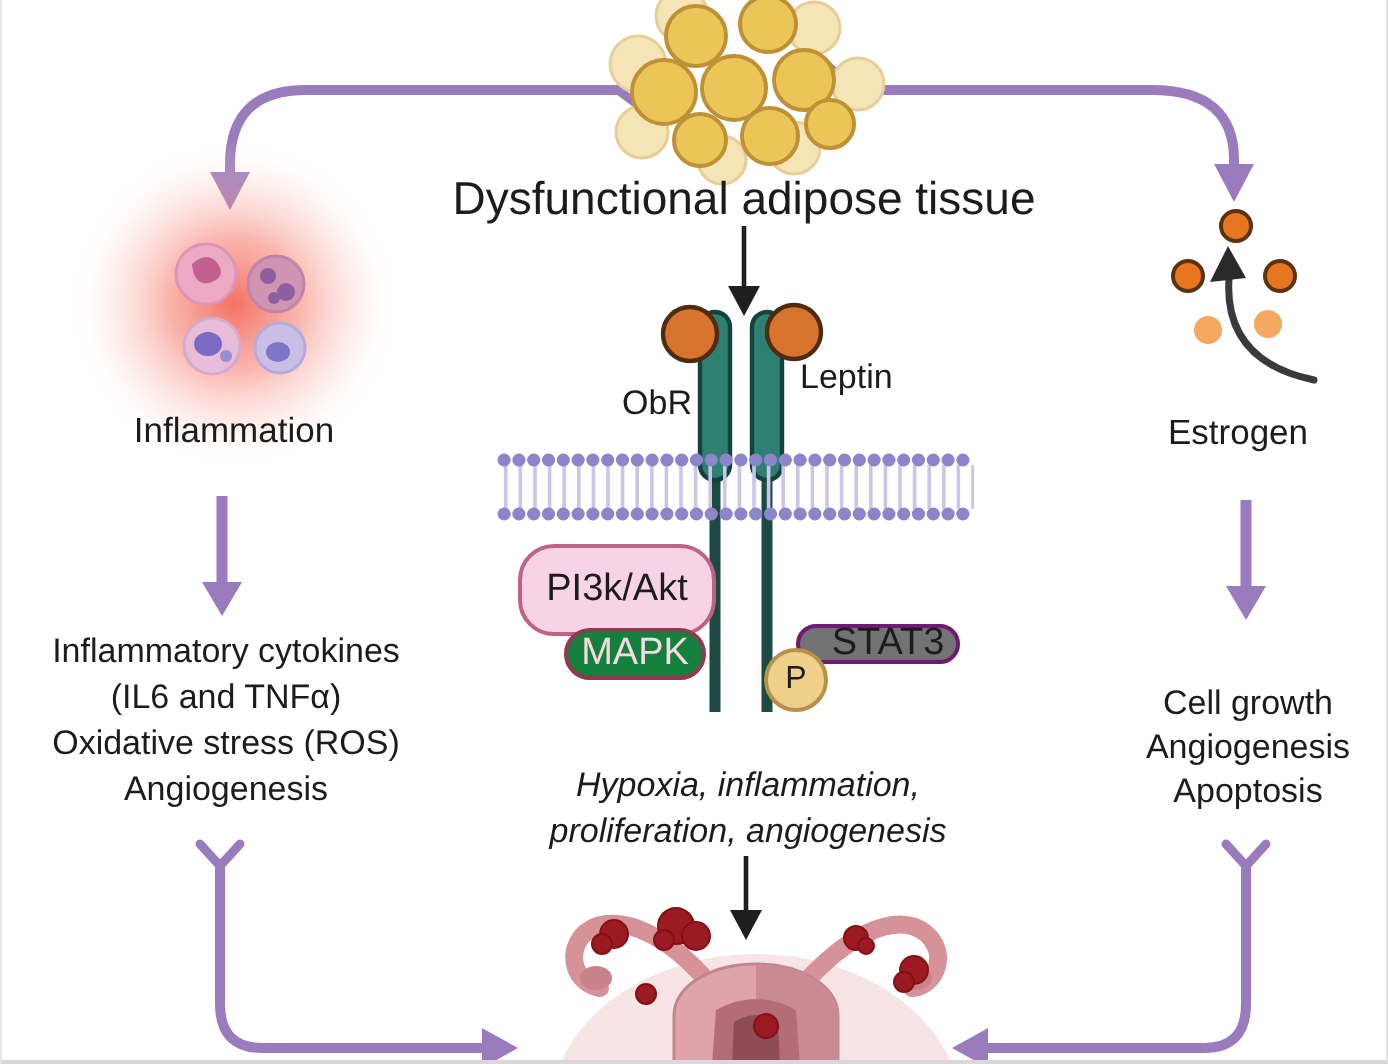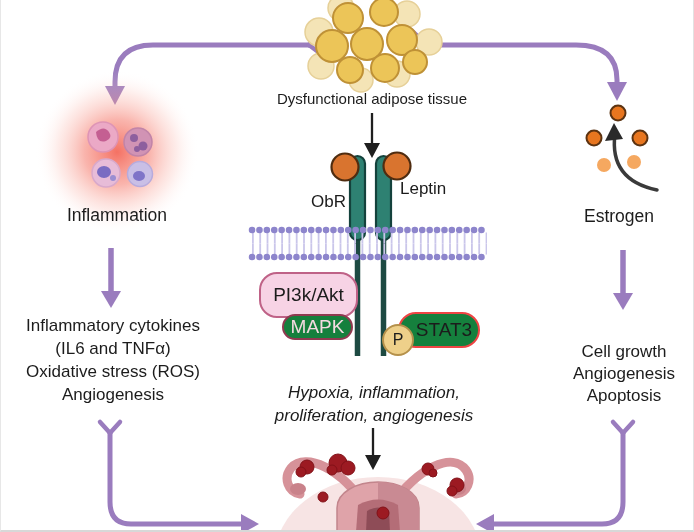--- a/index.html
+++ b/index.html
@@ -12,21 +12,21 @@
   #art{position:absolute;left:0;top:0;}
   .lbl{position:absolute;text-align:center;font-size:17px;line-height:22px;color:#1c1c1c;}
   .block{position:absolute;text-align:center;font-size:17px;line-height:23px;color:#1c1c1c;}
   .pill{
     position:absolute;display:flex;align-items:center;justify-content:center;
     border-radius:18px;font-size:19px;box-sizing:border-box;
   }
   #pill-pi3k{left:258px;top:272px;width:99px;height:46px;background:#f7d3e5;border:2.5px solid #bf6287;}
   #pill-mapk{left:281px;top:314px;width:71px;height:26px;background:#15803d;border:2.5px solid #8f3a50;color:#f4dae1;}
   #pill-jak2{left:383px;top:274px;width:56px;height:33px;background:#def0d3;border:2.5px solid #55803f;}
-  #pill-stat3{left:397px;top:312px;width:82px;height:36px;background:#15803d;border:2px solid #ef4444;padding-left:10px;}
+  #pill-stat3{left:397px;top:312px;width:82px;height:20px;background:#737373;border:2px solid #701a75;padding-left:10px;}
   #phospho{
     position:absolute;left:381px;top:324px;width:32px;height:32px;border-radius:50%;
     background:#eed08a;border:2px solid #b5914b;display:flex;align-items:center;justify-content:center;
     font-size:16px;box-sizing:border-box;
   }
 </style>
 </head>
 <body>
 
 <div id="fig">
@@ -171,21 +171,21 @@
       <polygon points="258,524 240,514 240,534" fill="#9a7cbe" stroke="none"></polygon>
     </g>
     <g stroke="#9a7cbe" stroke-width="5" fill="none" stroke-linecap="round">
       <path d="M622,433 L622,502 Q622,524 601,524 L489,524"></path>
       <path d="M622,433 L612,422" stroke-width="4.5"></path>
       <path d="M622,433 L632,422" stroke-width="4.5"></path>
       <polygon points="475,524 493,514 493,534" fill="#9a7cbe" stroke="none"></polygon>
     </g>
   </svg>
 
-  <div class="lbl" style="left:221px;top:88px;width:300px;font-size:15px;">Dysfunctional adipose tissue</div>
+  <div class="lbl" style="left:221px;top:88px;width:300px;font-size:23px;">Dysfunctional adipose tissue</div>
 
   <div class="lbl" style="left:293px;top:191px;width:52px;text-align:right;">ObR</div>
   <div class="lbl" style="left:399px;top:178px;width:70px;text-align:left;">Leptin</div>
 
   <div class="lbl" style="left:36px;top:204px;width:160px;font-size:17.5px;">Inflammation</div>
   <div class="lbl" style="left:538px;top:205px;width:160px;font-size:17.5px;">Estrogen</div>
 
   <div class="block" style="left:4px;top:314px;width:216px;">
     <div>Inflammatory cytokines</div>
     <div>(IL6 and TNFα)</div>

